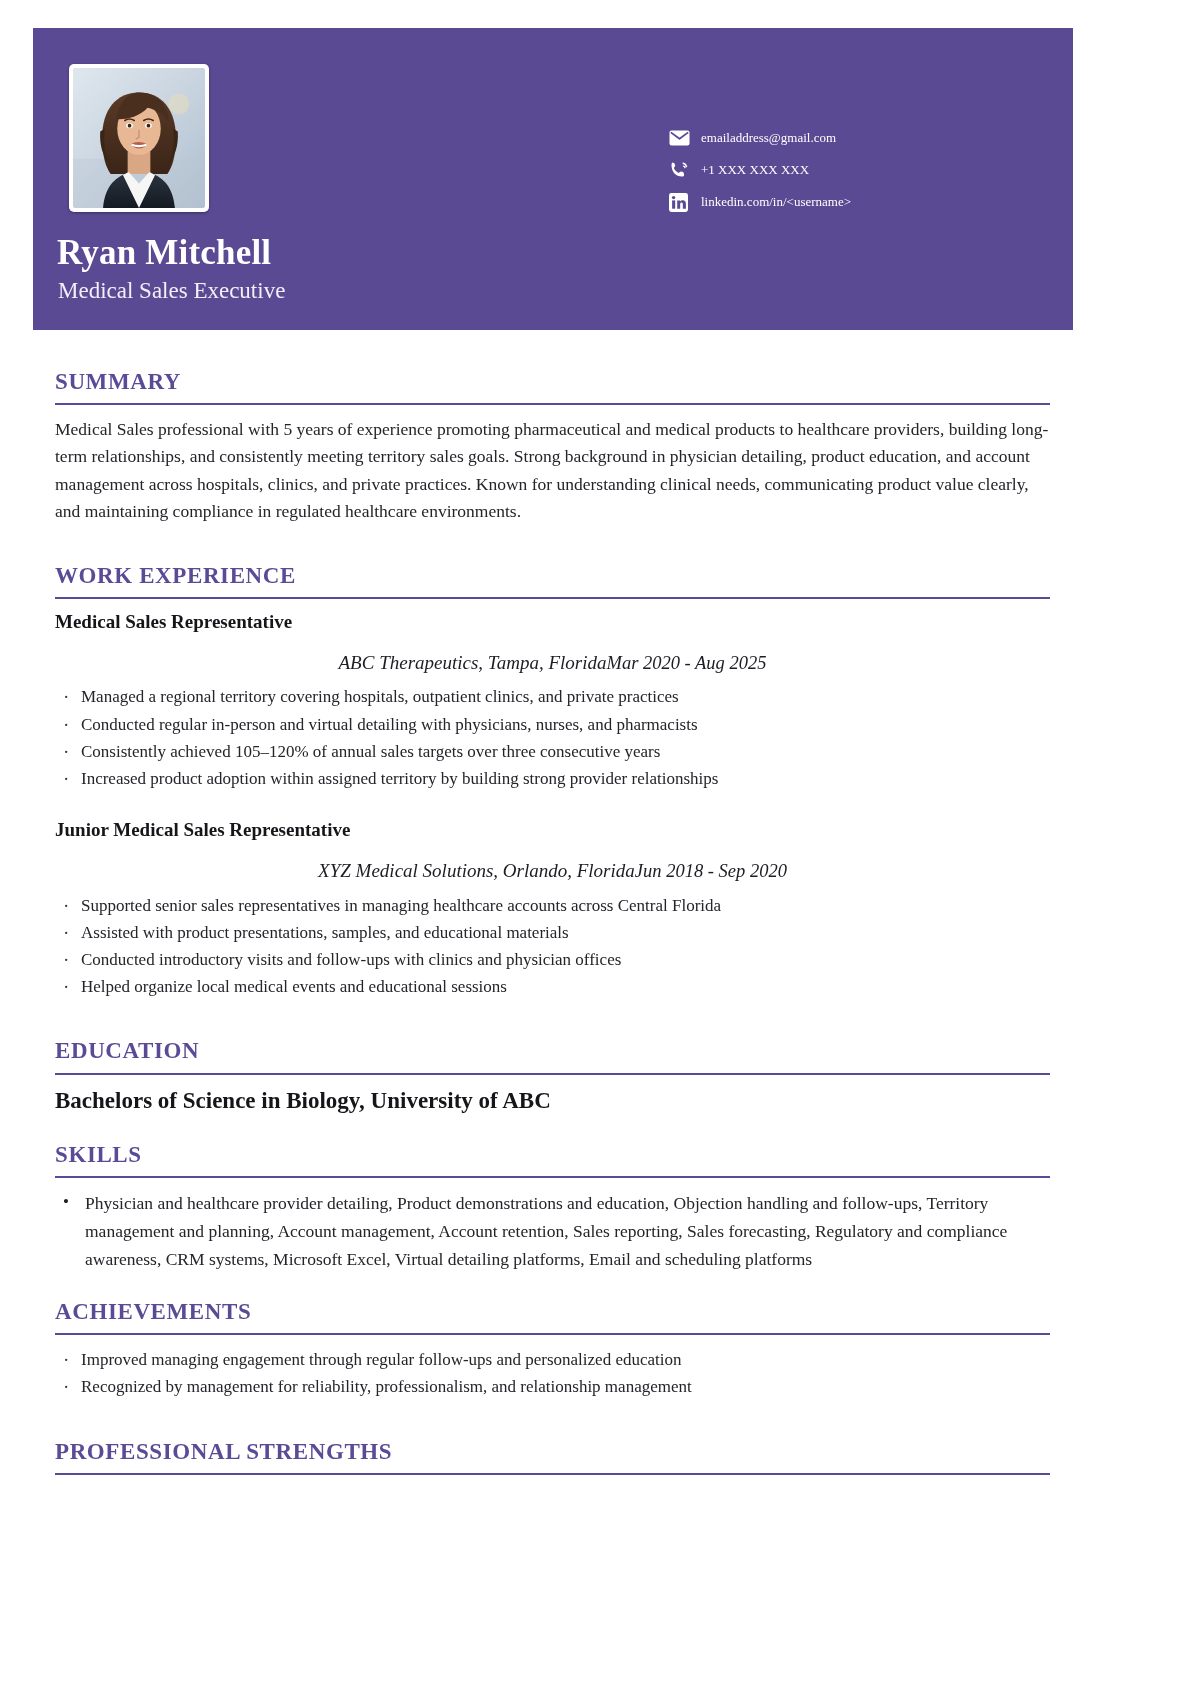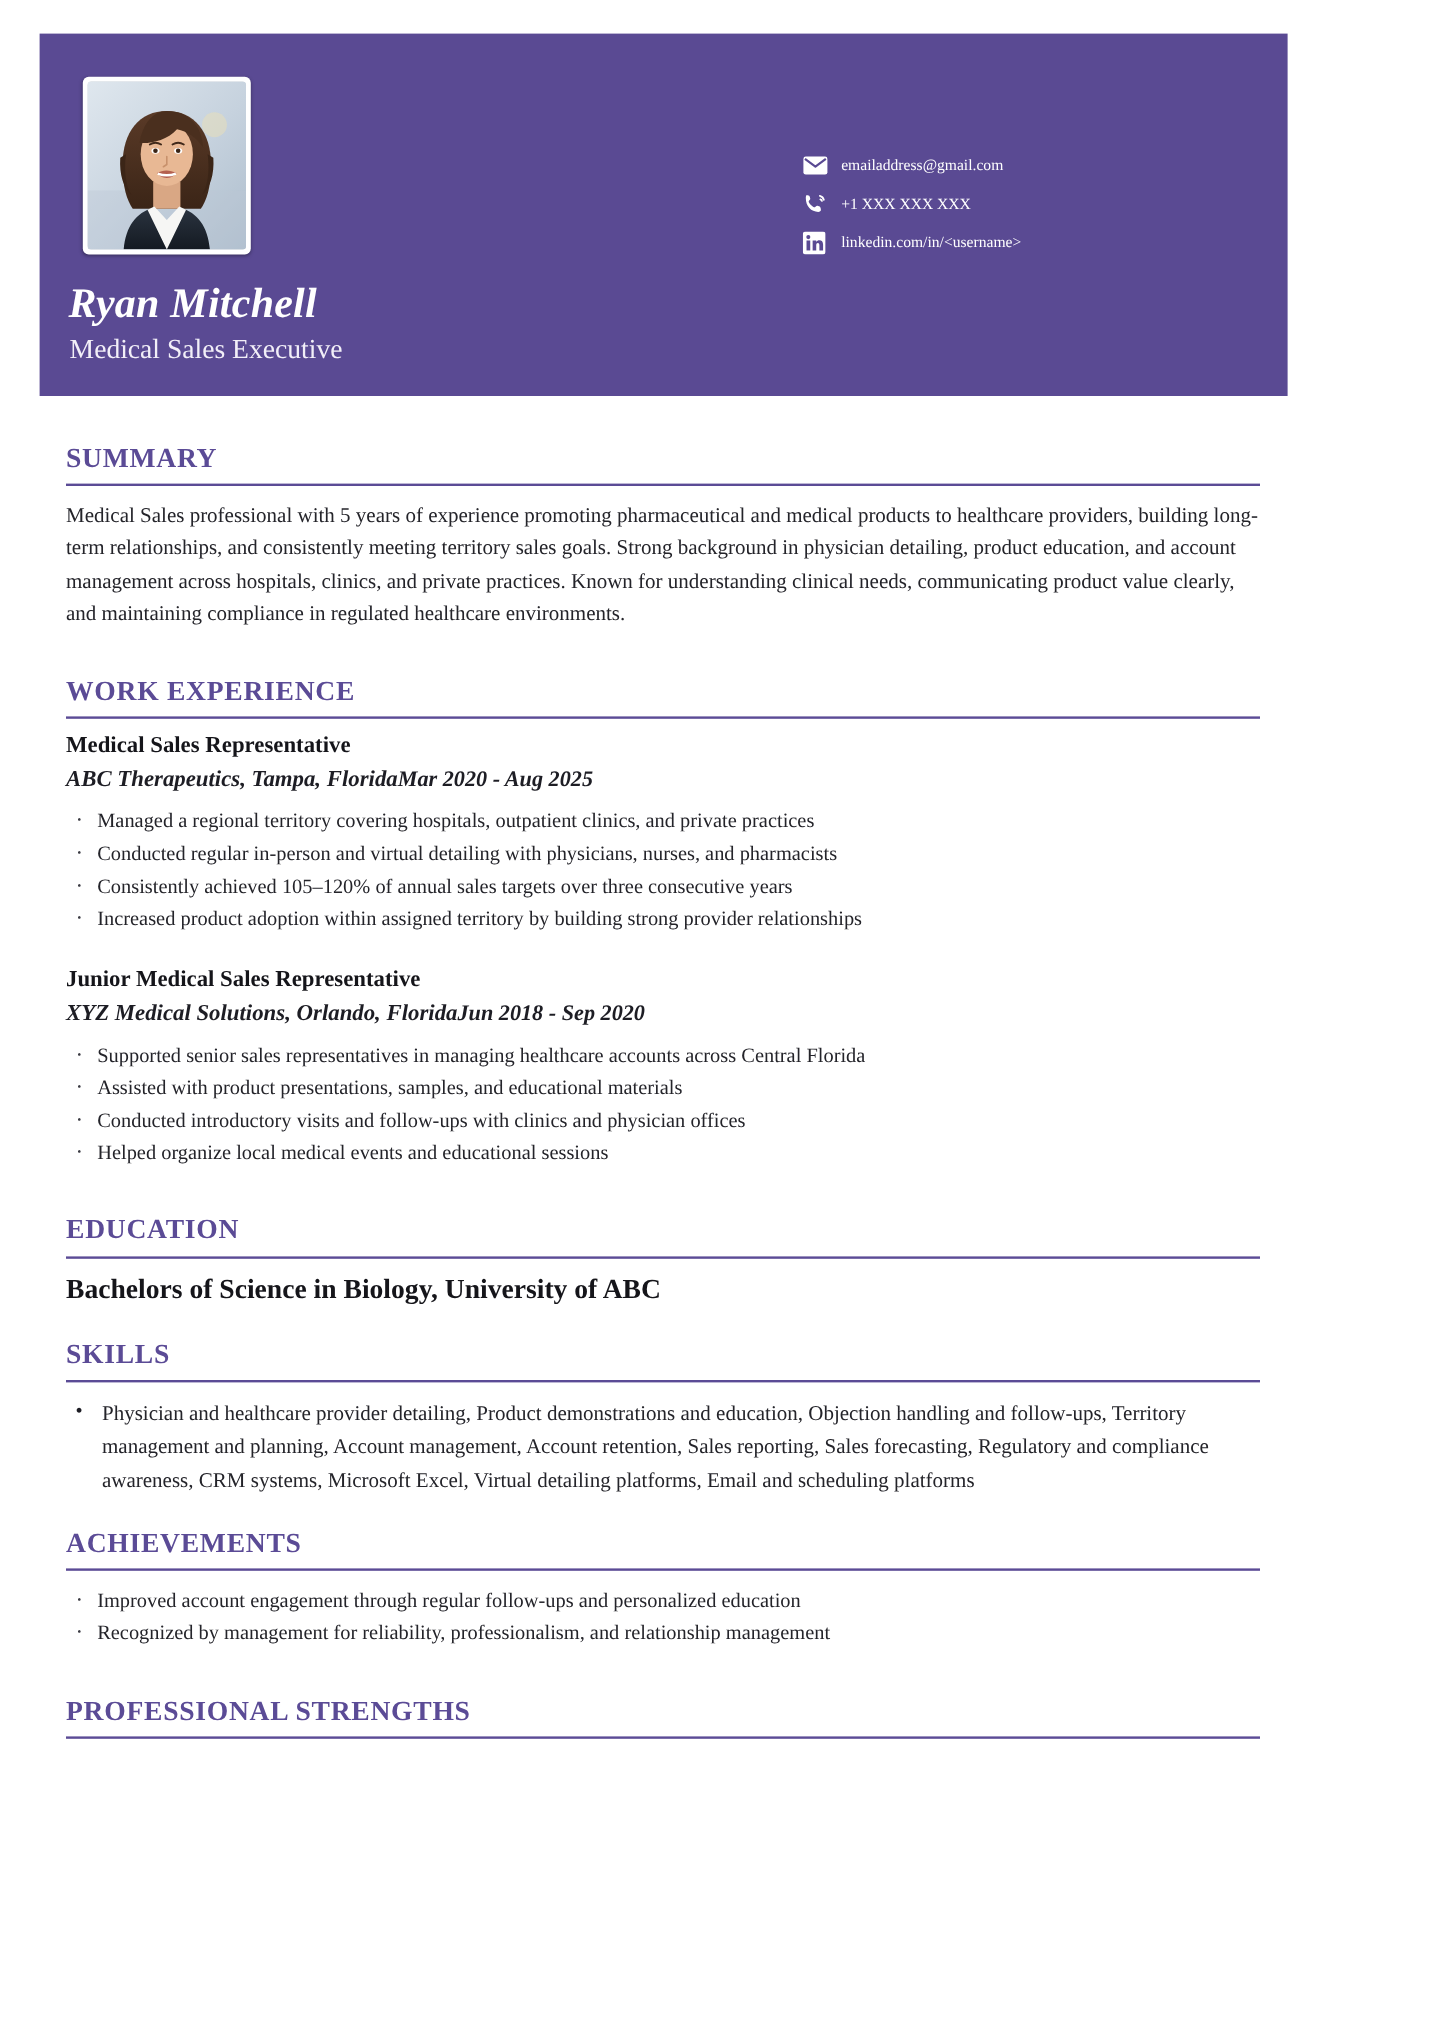--- a/index.html
+++ b/index.html
@@ -57,21 +57,20 @@
   .name {
     position: absolute;
     left: 24px;
     top: 206px;
     font-size: 35px;
     font-weight: bold;
     color: #ffffff;
     letter-spacing: 0.2px;
     line-height: 1.1;
     white-space: nowrap;
-    font-style: italic;
   }
   .role {
     position: absolute;
     left: 25px;
     top: 250px;
     font-size: 23px;
     color: #f2eff8;
     line-height: 1.1;
     white-space: nowrap;
   }
@@ -140,24 +139,23 @@
   .job { margin-bottom: 0; }
   .job-title {
     font-size: 19px;
     font-weight: bold;
     color: #15151a;
     line-height: 1.3;
     margin: 0;
   }
   .job-line {
     display: flex;
-    justify-content: flex-start;
+    justify-content: center;
     align-items: baseline;
-    margin-top: 3px;
-    font-weight: bold;
+    margin-top: 16px;
   }
   .job-company {
     font-size: 19px;
     font-style: italic;
     color: #1d1d24;
     line-height: 1.3;
   }
   .job-dates {
     font-size: 18.5px;
     font-style: italic;
@@ -378,21 +376,21 @@
         <li>Physician and healthcare provider detailing, Product demonstrations and education, Objection handling and follow-ups, Territory management and planning, Account management, Account retention, Sales reporting, Sales forecasting, Regulatory and compliance awareness, CRM systems, Microsoft Excel, Virtual detailing platforms, Email and scheduling platforms</li>
       </ul>
     </div>
 
     <div class="gap-md"></div>
 
     <div class="section">
       <div class="sec-head">ACHIEVEMENTS</div>
       <div class="rule"></div>
       <ul class="dots">
-        <li>Improved account engagement through regular follow-ups and personalized education</li>
+        <li>Improved managing engagement through regular follow-ups and personalized education</li>
         <li>Recognized by management for reliability, professionalism, and relationship management</li>
       </ul>
     </div>
 
     <div class="gap-lg"></div>
 
     <div class="section">
       <div class="sec-head">PROFESSIONAL STRENGTHS</div>
       <div class="rule"></div>
     </div>

